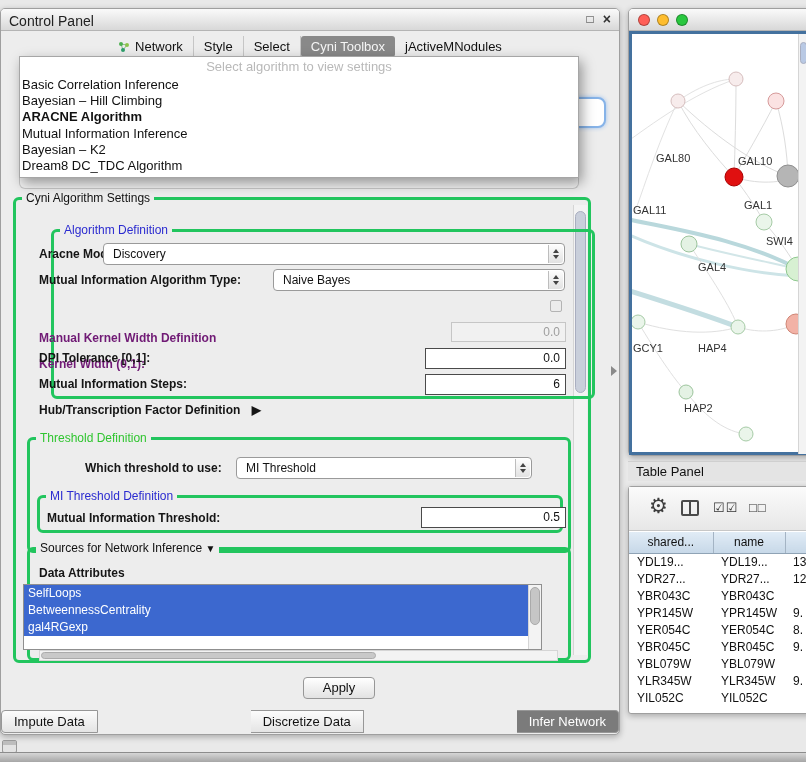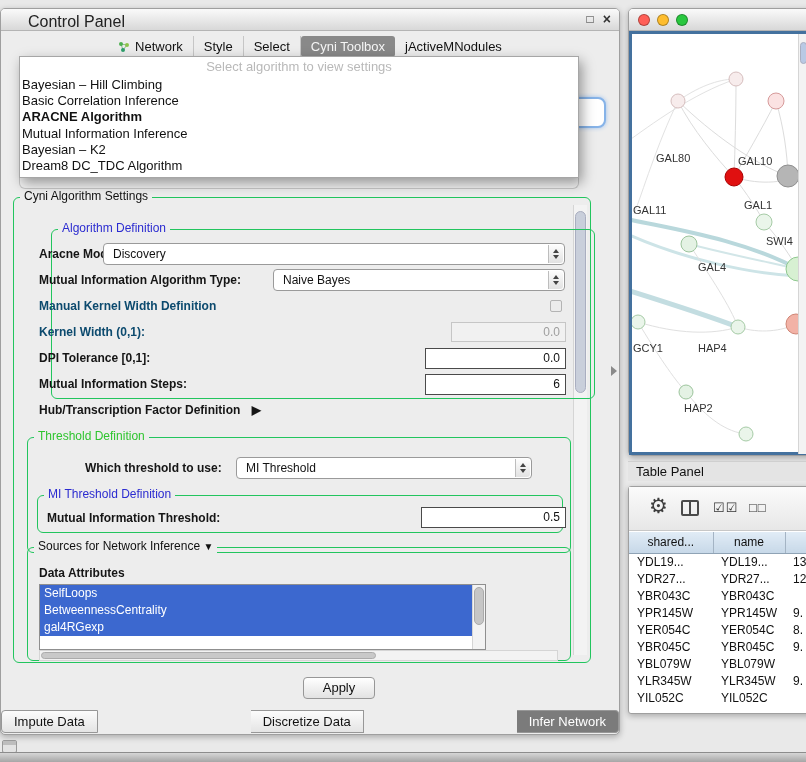--- a/index.html
+++ b/index.html
@@ -1,45 +1,45 @@
 <!DOCTYPE html>
 <html><head>
 <meta charset="utf-8">
 <style>
   *{box-sizing:border-box;margin:0;padding:0;}
   html,body{width:806px;height:762px;overflow:hidden;}
   body{position:relative;background:#e9e9e9;font-family:"Liberation Sans",sans-serif;font-size:13px;color:#111;}
 
   .window{position:absolute;background:#ededed;border:1px solid #9f9f9f;border-radius:5px;box-shadow:0 2px 6px rgba(0,0,0,.28);}
   .titlebar{height:22px;background:linear-gradient(#fafafa,#d8d8d8);border-bottom:1px solid #b4b4b4;border-radius:4px 4px 0 0;position:relative;}
-  .titlebar .title{position:absolute;left:8px;top:4px;font-size:16px;color:#222;margin-left:19px;}
+  .titlebar .title{position:absolute;left:8px;top:4px;font-size:14px;color:#222;}
   .win-btns{position:absolute;right:8px;top:3px;display:flex;gap:9px;font-size:12px;color:#333;}
   .win-btns span{cursor:default;}
   .win-btns .close{font-weight:bold;font-size:14px;line-height:14px;}
 
   .tabbar{position:absolute;top:27px;left:0;right:0;display:flex;justify-content:center;align-items:center;}
   .tab{padding:3px 10px;font-size:13px;display:flex;align-items:center;gap:5px;white-space:nowrap;}
   .tab:not(.active):not(:last-child){border-right:1px solid #c6c6c6;}
   .tab.active{background:#898989;color:#f6f6f6;border-radius:3px;}
 
   .sliver{position:absolute;left:18px;top:160px;width:560px;height:20px;background:#f1f1f1;border:1px solid #c6c6c6;border-top:none;border-radius:0 0 6px 6px;z-index:1;}
   .focusbox{position:absolute;left:565px;top:88px;width:40px;height:31px;background:#fff;border:2px solid #86b3e8;border-radius:8px;box-shadow:0 0 4px #9cc1ee;z-index:2;}
 
   .dropdown{position:absolute;left:18px;top:47px;width:560px;background:#fff;border:1px solid #a6a6a6;box-shadow:3px 5px 12px rgba(0,0,0,.38);z-index:30;padding-bottom:3px;}
   .dd-placeholder{text-align:center;color:#b9b9b9;font-size:13px;line-height:20px;}
   .dd-item{font-size:13px;line-height:16.2px;padding-left:2px;white-space:nowrap;}
   .dd-item.bold{font-weight:bold;}
 
-  .group{position:absolute;border:1px solid #22c55e;border-radius:6px;}
+  .group{position:absolute;border:3px solid #22c55e;border-radius:6px;}
   .glabel{position:absolute;top:-9px;left:6px;background:#ededed;padding:0 4px;font-size:12px;white-space:nowrap;}
   .glabel.blue{color:#2b2bd0;}
   .glabel.green{color:#2fc52f;}
 
   .lbl{position:absolute;font-size:12px;font-weight:bold;white-space:nowrap;color:#151515;}
-  .lbl.disabled{color:#0c4a6e;}
+  .lbl.disabled{color:#701a75;margin-top:32px;}
 
   .combo{position:absolute;height:22px;background:#fff;border:1px solid #9a9a9a;border-radius:4px;font-size:12px;display:flex;align-items:center;padding-left:9px;}
   .combo .arrows{position:absolute;right:1px;top:1px;bottom:1px;width:15px;background:linear-gradient(#fdfdfd,#e2e2e2);border-left:1px solid #bdbdbd;border-radius:0 3px 3px 0;display:flex;flex-direction:column;align-items:center;justify-content:center;gap:2px;}
   .tri-up{width:0;height:0;border-left:3px solid transparent;border-right:3px solid transparent;border-bottom:4px solid #444;}
   .tri-down{width:0;height:0;border-left:3px solid transparent;border-right:3px solid transparent;border-top:4px solid #444;}
 
   .field{position:absolute;height:21px;background:#fff;border:1px solid #4a4a4a;font-size:12px;text-align:right;padding:0 5px;line-height:19px;}
   .field.disabled{background:#f1f1f1;border:1px solid #c6c6c6;color:#9e9e9e;}
   .checkbox{position:absolute;width:12px;height:12px;border:1px solid #b4b4b4;background:#ececec;border-radius:2px;}
 
@@ -114,22 +114,22 @@
     <div class="tab">
         <span>jActiveMNodules</span>
       </div>
   </div>
 
   <div class="sliver"></div>
   <div class="focusbox"></div>
 
   <div class="dropdown">
     <div class="dd-placeholder">Select algorithm to view settings</div>
+    <div class="dd-item">Basic Correlation Inference</div>
     <div class="dd-item">Bayesian – Hill Climbing</div>
-    <div class="dd-item">Basic Correlation Inference</div>
     <div class="dd-item bold">ARACNE Algorithm</div>
     <div class="dd-item">Mutual Information Inference</div>
     <div class="dd-item">Bayesian – K2</div>
     <div class="dd-item">Dream8 DC_TDC Algorithm</div>
   </div>
 
   <div class="group" style="left:12px;top:188px;width:578px;height:466px;">
     <span class="glabel">Cyni Algorithm Settings</span>
   </div>
   <div class="vscroll" style="left:572px;top:196px;width:14px;height:450px;">
@@ -194,21 +194,21 @@
   <div class="field" style="left:420px;top:498px;width:145px;">0.5</div>
 
   <div class="group" style="left:26px;top:538px;width:544px;height:114px;">
     <span class="glabel">
       <span>Sources for Network Inference</span>
       <span style="font-size:10px;">▼</span>
     </span>
   </div>
   <div class="lbl" style="left:38px;top:557px;">Data Attributes</div>
 
-  <div class="attr-list" style="left:38px;top:575px;width:447px;height:66px;">
+  <div class="attr-list" style="left:22px;top:575px;width:519px;height:66px;">
     <div class="attr-item selected">SelfLoops</div>
     <div class="attr-item selected">BetweennessCentrality</div>
     <div class="attr-item selected">gal4RGexp</div>
     <div class="vscroll" style="right:0;top:0;bottom:0;width:13px;">
       <div class="vthumb" style="top:2px;height:38px;background:#c6c6c6;border-color:#aaa;"></div>
     </div>
   </div>
   <div class="hscroll" style="left:38px;top:641px;width:519px;height:11px;">
     <div class="hthumb" style="left:1px;width:335px;"></div>
   </div>

